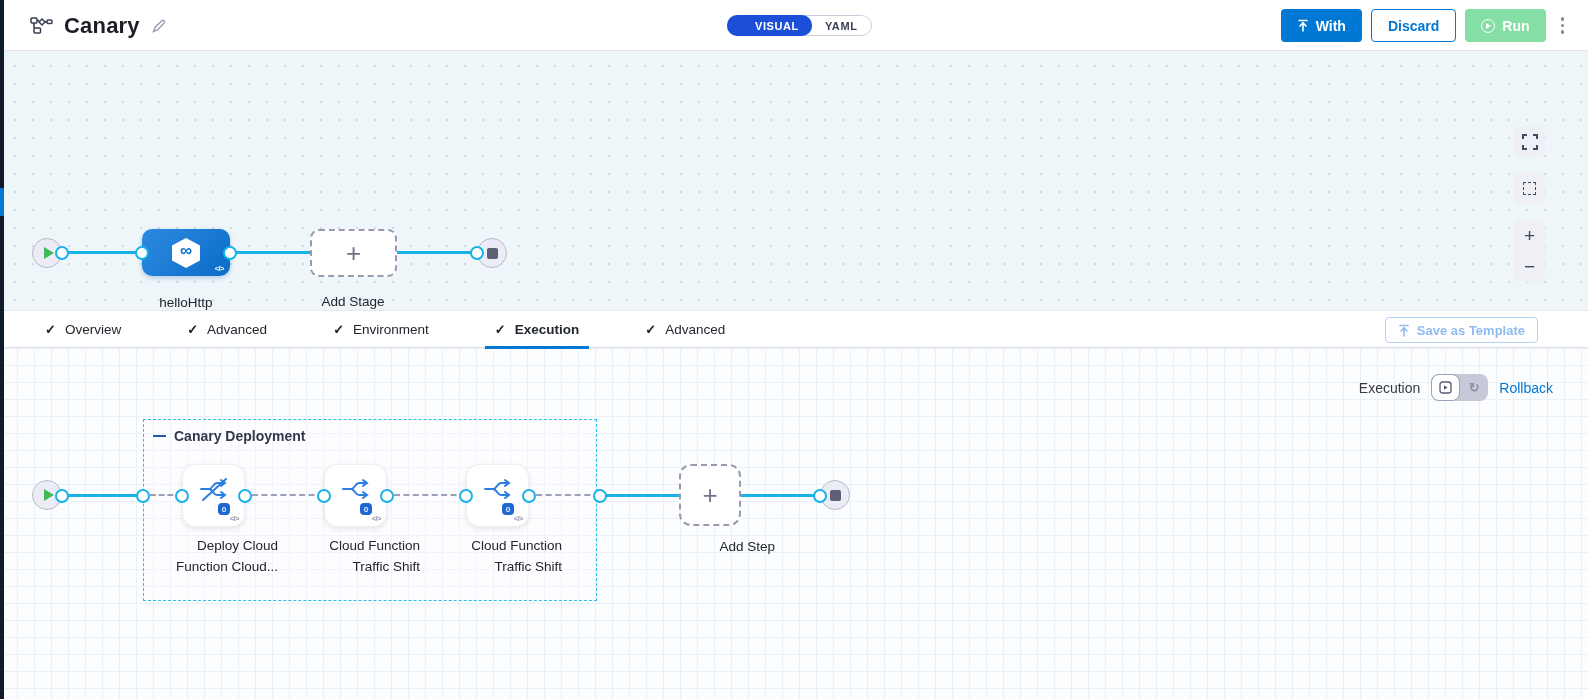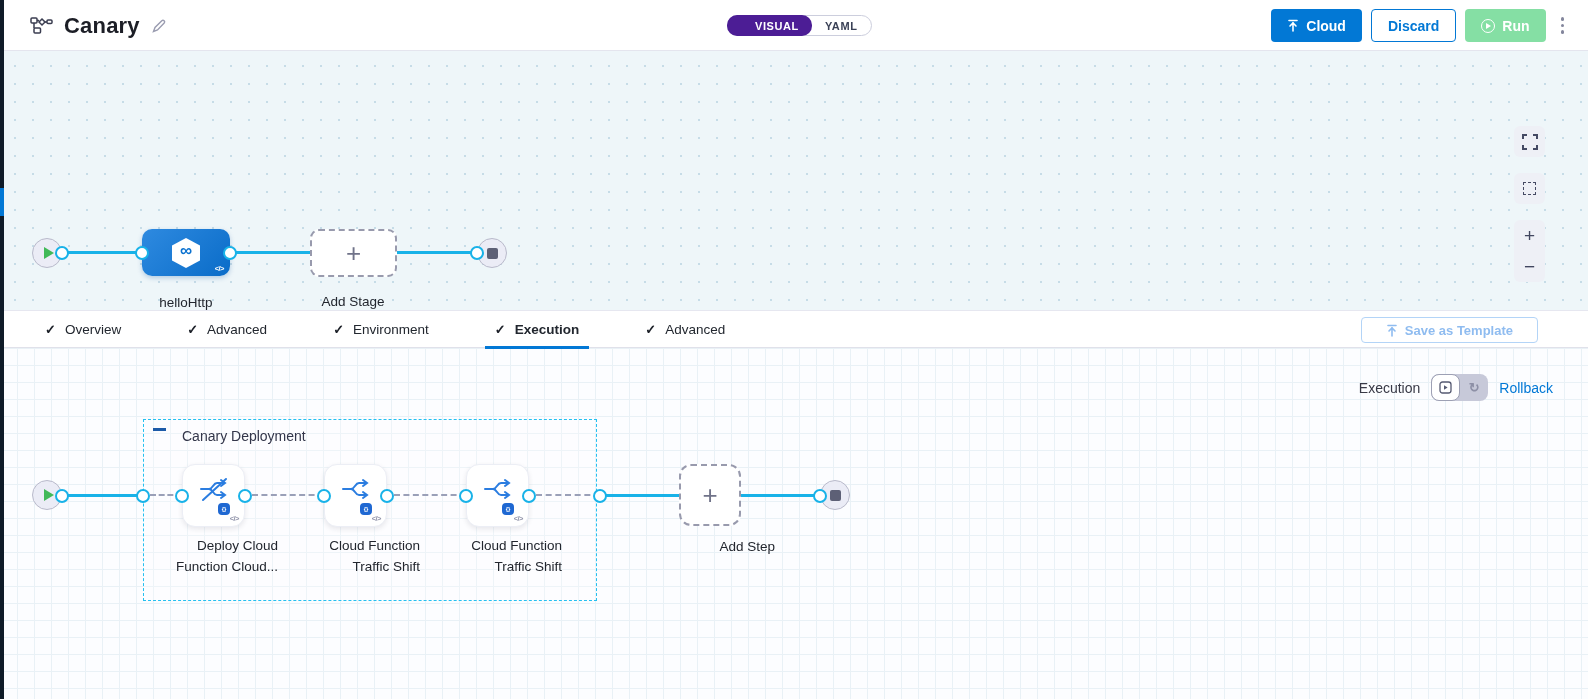--- a/index.html
+++ b/index.html
@@ -11,21 +11,21 @@
   .edge-strip-active { position:absolute; left:0; top:188px; width:4px; height:28px; background:#0278d5; z-index:61; }
 
   
   .header { position:absolute; left:0; top:0; width:1588px; height:51px; background:#fff; border-bottom:1px solid #e4e5ee; z-index:40; }
   .header-left { position:absolute; left:30px; top:0; height:51px; display:flex; align-items:center; gap:11px; }
   .page-title { font-size:22px; font-weight:700; color:#1c1e26; letter-spacing:.2px; }
   .icon-btn { background:none; border:none; cursor:pointer; display:flex; align-items:center; }
 
   .mode-pill { position:absolute; left:727px; top:15px; height:21px; display:flex; align-items:center; border:1px solid #ccced c; border:1px solid #cccedd; border-radius:11px; background:#fff; }
   .mode-seg { font-size:11px; font-weight:700; letter-spacing:.6px; padding:0 13px; height:21px; display:flex; align-items:center; cursor:pointer; }
-  .mode-visual { background:#4c1d95; color:#fff; border-radius:10px; margin:-1px 0 -1px -1px; height:21px;padding-left:28px; }
+  .mode-visual { background:#1d4ed8; color:#fff; border-radius:10px; margin:-1px 0 -1px -1px; height:21px;padding-left:28px; }
   .mode-yaml { color:#3a4156; }
 
   .header-right { position:absolute; right:18px; top:9px; display:flex; align-items:center; gap:9px; }
   .unsaved-badge { display:flex; align-items:center; gap:8px; background:#f3f3fa; border-radius:4px; height:32px; padding:0 15px; color:#ff832b; font-size:13px; font-weight:700; }
   .unsaved-dot { width:9px; height:9px; border-radius:50%; background:#ff7020; }
   .btn { height:33px; border-radius:4px; font-size:14px; font-weight:700; display:flex; align-items:center; gap:7px; padding:0 16px; cursor:pointer; border:none; font-family:inherit; }
   .btn-save { background:#0278d5; color:#fff; }
   .btn-discard { background:#fff; color:#0278d5; border:1px solid #0278d5; }
   .btn-run { background:#85dfa4; color:#fff; }
   .run-circle { width:14px; height:14px; border:1.6px solid #fff; border-radius:50%; display:flex; align-items:center; justify-content:center; }
@@ -65,37 +65,37 @@
   .zoom-panel { position:absolute; left:1514px; top:220px; width:31px; height:62px; border-radius:6px; background:#eef0f6; display:flex; flex-direction:column; align-items:center; justify-content:space-around; z-index:5; }
   .zoom-glyph { font-size:19px; color:#41465f; cursor:pointer; line-height:1; background:none; border:none; font-family:inherit; }
   .fit-square { width:13px; height:13px; border:1.6px dashed #454a63; }
 
   
   .tabbar { position:absolute; left:0; top:310px; width:1588px; height:38px; background:#fff; border-top:1px solid #e6e7f0; border-bottom:1px solid #e0e1ea; display:flex; align-items:center; padding-left:35px; gap:46px; z-index:30; }
   .tab { position:relative; height:38px; display:flex; align-items:center; gap:9px; padding:0 10px; font-size:13.5px; color:#22272f; cursor:pointer; }
   .tab .chk { font-size:13px; font-weight:700; color:#1b1f27; }
   .tab.active { font-weight:700; }
   .tab-underline { position:absolute; left:0; right:0; bottom:-1px; height:3px; background:#0278d5; }
-  .save-template { position:absolute; right:50px; top:6px; height:26px; display:flex; align-items:center; gap:7px; border:1px solid #b3d4f7; border-radius:4px; background:#fff; color:#8fbcf0; font-size:13px; font-weight:700; padding:0 24px; cursor:pointer; font-family:inherit; }
+  .save-template { position:absolute; right:50px; top:6px; height:26px; display:flex; align-items:center; gap:7px; border:1px solid #b3d4f7; border-radius:4px; background:#fff; color:#8fbcf0; font-size:13px; font-weight:700; padding:0 12px; cursor:pointer; font-family:inherit; }
 
   
   .canvas2 { position:absolute; left:0; top:348px; width:1588px; height:351px;
     background-color:#fcfdff;
     background-image:linear-gradient(#e9f1f6 1px, transparent 1px), linear-gradient(90deg,#e9f1f6 1px, transparent 1px);
     background-size:17px 17px; }
 
   .exec-switch-row { position:absolute; right:35px; top:26px; display:flex; align-items:center; gap:11px; z-index:6; }
   .exec-label { font-size:14px; color:#383946; }
   .exec-toggle { width:57px; height:27px; background:#c7c9d9; border-radius:8px; display:flex; align-items:center; cursor:pointer; }
   .exec-toggle-left { width:29px; height:27px; background:#fff; border:1px solid #9da0b4; border-radius:8px; display:flex; align-items:center; justify-content:center; }
   .exec-toggle-right { flex:1; display:flex; align-items:center; justify-content:center; color:#8d90a6; font-size:13px; font-weight:700; }
   .rollback-link { font-size:14px; color:#0278d5; cursor:pointer; text-decoration:none; }
 
   .group-box { position:absolute; left:143px; top:71px; width:454px; height:182px; border:1.5px dashed #25c0f0; background:rgba(255,255,255,.25); z-index:1; }
-  .group-label { position:absolute; left:153px; top:80px; display:flex; gap:16px; z-index:3; }
+  .group-label { position:absolute; left:153px; top:80px; display:flex; align-items:center; gap:8px; z-index:3;font-weight:bold; }
   .group-dash { width:13px; height:2.5px; background:#1d5ba8; }
   .group-label-text { font-size:14px; color:#33364a; }
 
   .step-node { position:absolute; width:63px; height:63px; background:#fff; border:1px solid #eceef5; border-radius:13px; box-shadow:0 2px 5px rgba(40,41,61,.10); z-index:3; cursor:pointer; }
   .step-icon { position:absolute; left:50%; top:42%; transform:translate(-50%,-50%); }
   .step-badge { position:absolute; left:33px; top:36px; width:16px; height:16px; background:#1f68d2; border:2px solid #fff; border-radius:6px; color:#fff; font-size:6px; font-weight:700; display:flex; align-items:center; justify-content:center; z-index:4; }
   .step-code { position:absolute; right:5px; bottom:3px; font-size:7.5px; letter-spacing:-.5px; color:#9093a9; font-weight:700; }
   .step-label { position:absolute; width:130px; text-align:right; font-size:13.5px; color:#22262e; line-height:21px; z-index:3; }
 </style>
 </head>
@@ -134,21 +134,21 @@
 
     <div class="header-right">
       <button class="btn btn-save">
         <span style="display:flex;">
           <svg width="12" height="13" viewBox="0 0 12 13" fill="none" stroke="#fff" stroke-width="1.6" stroke-linecap="round">
             <path d="M2 1.5 H10"></path>
               <path d="M6 4 V12"></path>
               <path d="M3 7 L6 4 L9 7"></path>
           </svg>
         </span>
-        <span>Cloud</span>
+        <span>With</span>
       </button>
       <button class="btn btn-discard">
         <span>Discard</span>
       </button>
       <button class="btn btn-run">
         <span class="run-circle">
             <span class="run-tri"></span>
           </span>
         <span>Run</span>
       </button>

